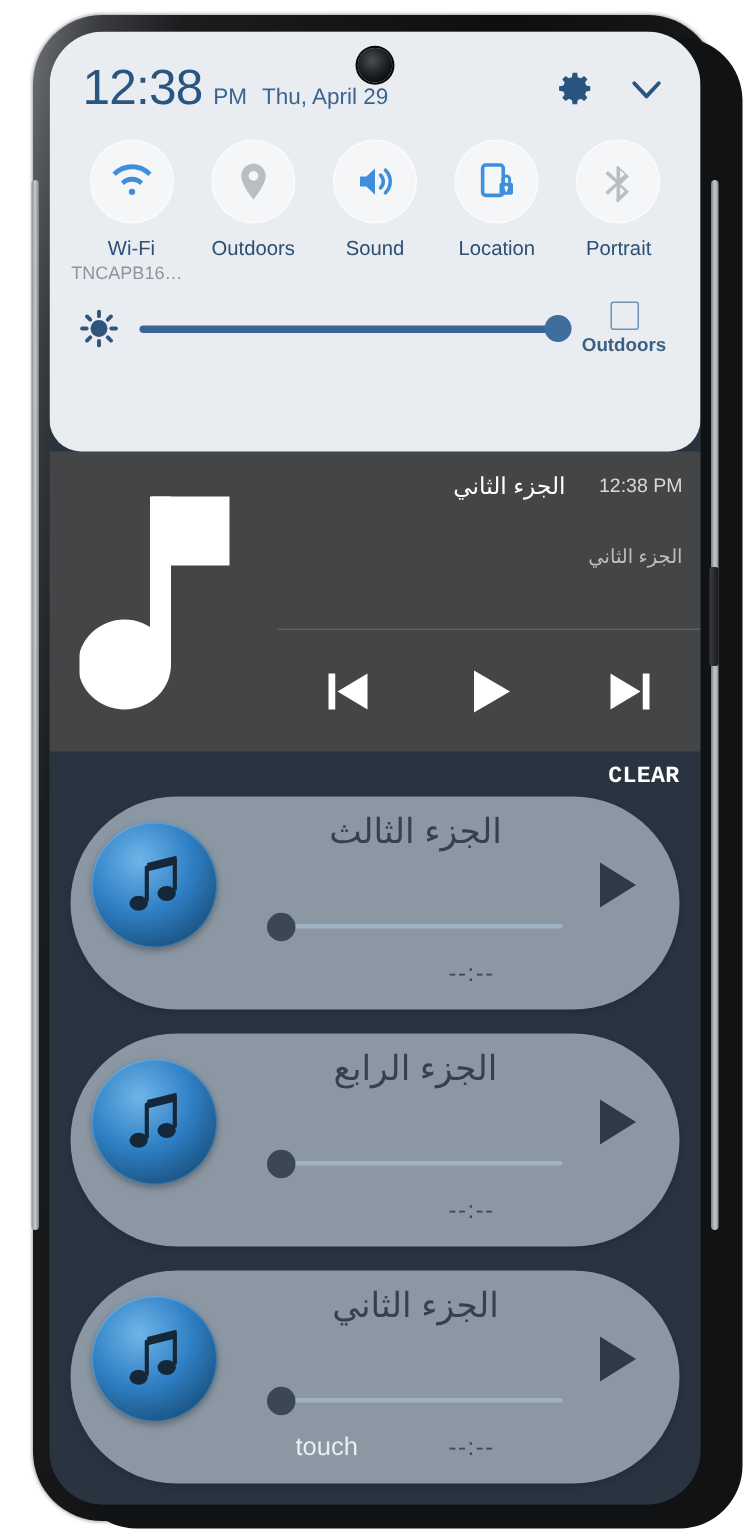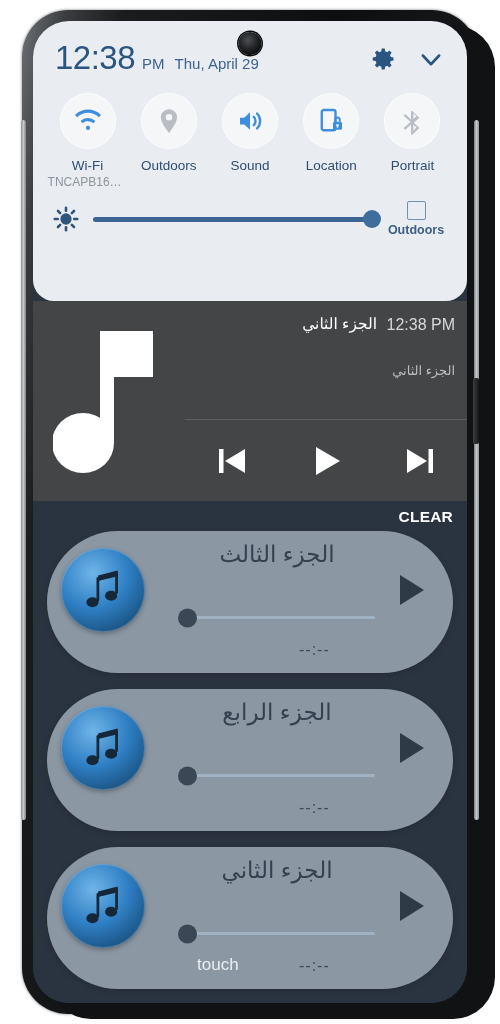--- a/index.html
+++ b/index.html
@@ -209,21 +209,21 @@
   #media-title {
     position: absolute;
     right: 90px; top: 14px;
     font-size: 15.5px;
     color: #ffffff;
     direction: rtl;
   }
   #media-time {
     position: absolute;
     right: 12px; top: 15px;
-    font-size: 16px;
+    font-size: 13px;
     color: #d8d8d8;
   }
   #media-subtitle {
     position: absolute;
     right: 12px; top: 62px;
     font-size: 13px;
     color: #bdbdbd;
     direction: rtl;
   }
   #media-divider {
@@ -258,20 +258,21 @@
     font-weight: bold;
     color: #ffffff;
     letter-spacing: .2px;
   }
   #notif-action-spacer { flex: 1; }
   #clear-btn {
     font-size: 15.5px;
     font-weight: bold;
     color: #ffffff;
     letter-spacing: .2px;
+    font-family: Liberation Mono, monospace;
   }
 
   
   #app-background {
     position: absolute;
     left: 0; top: 0; right: 0; bottom: 0;
     background: #2a3440;
     z-index: 5;
   }
   #track-list {

